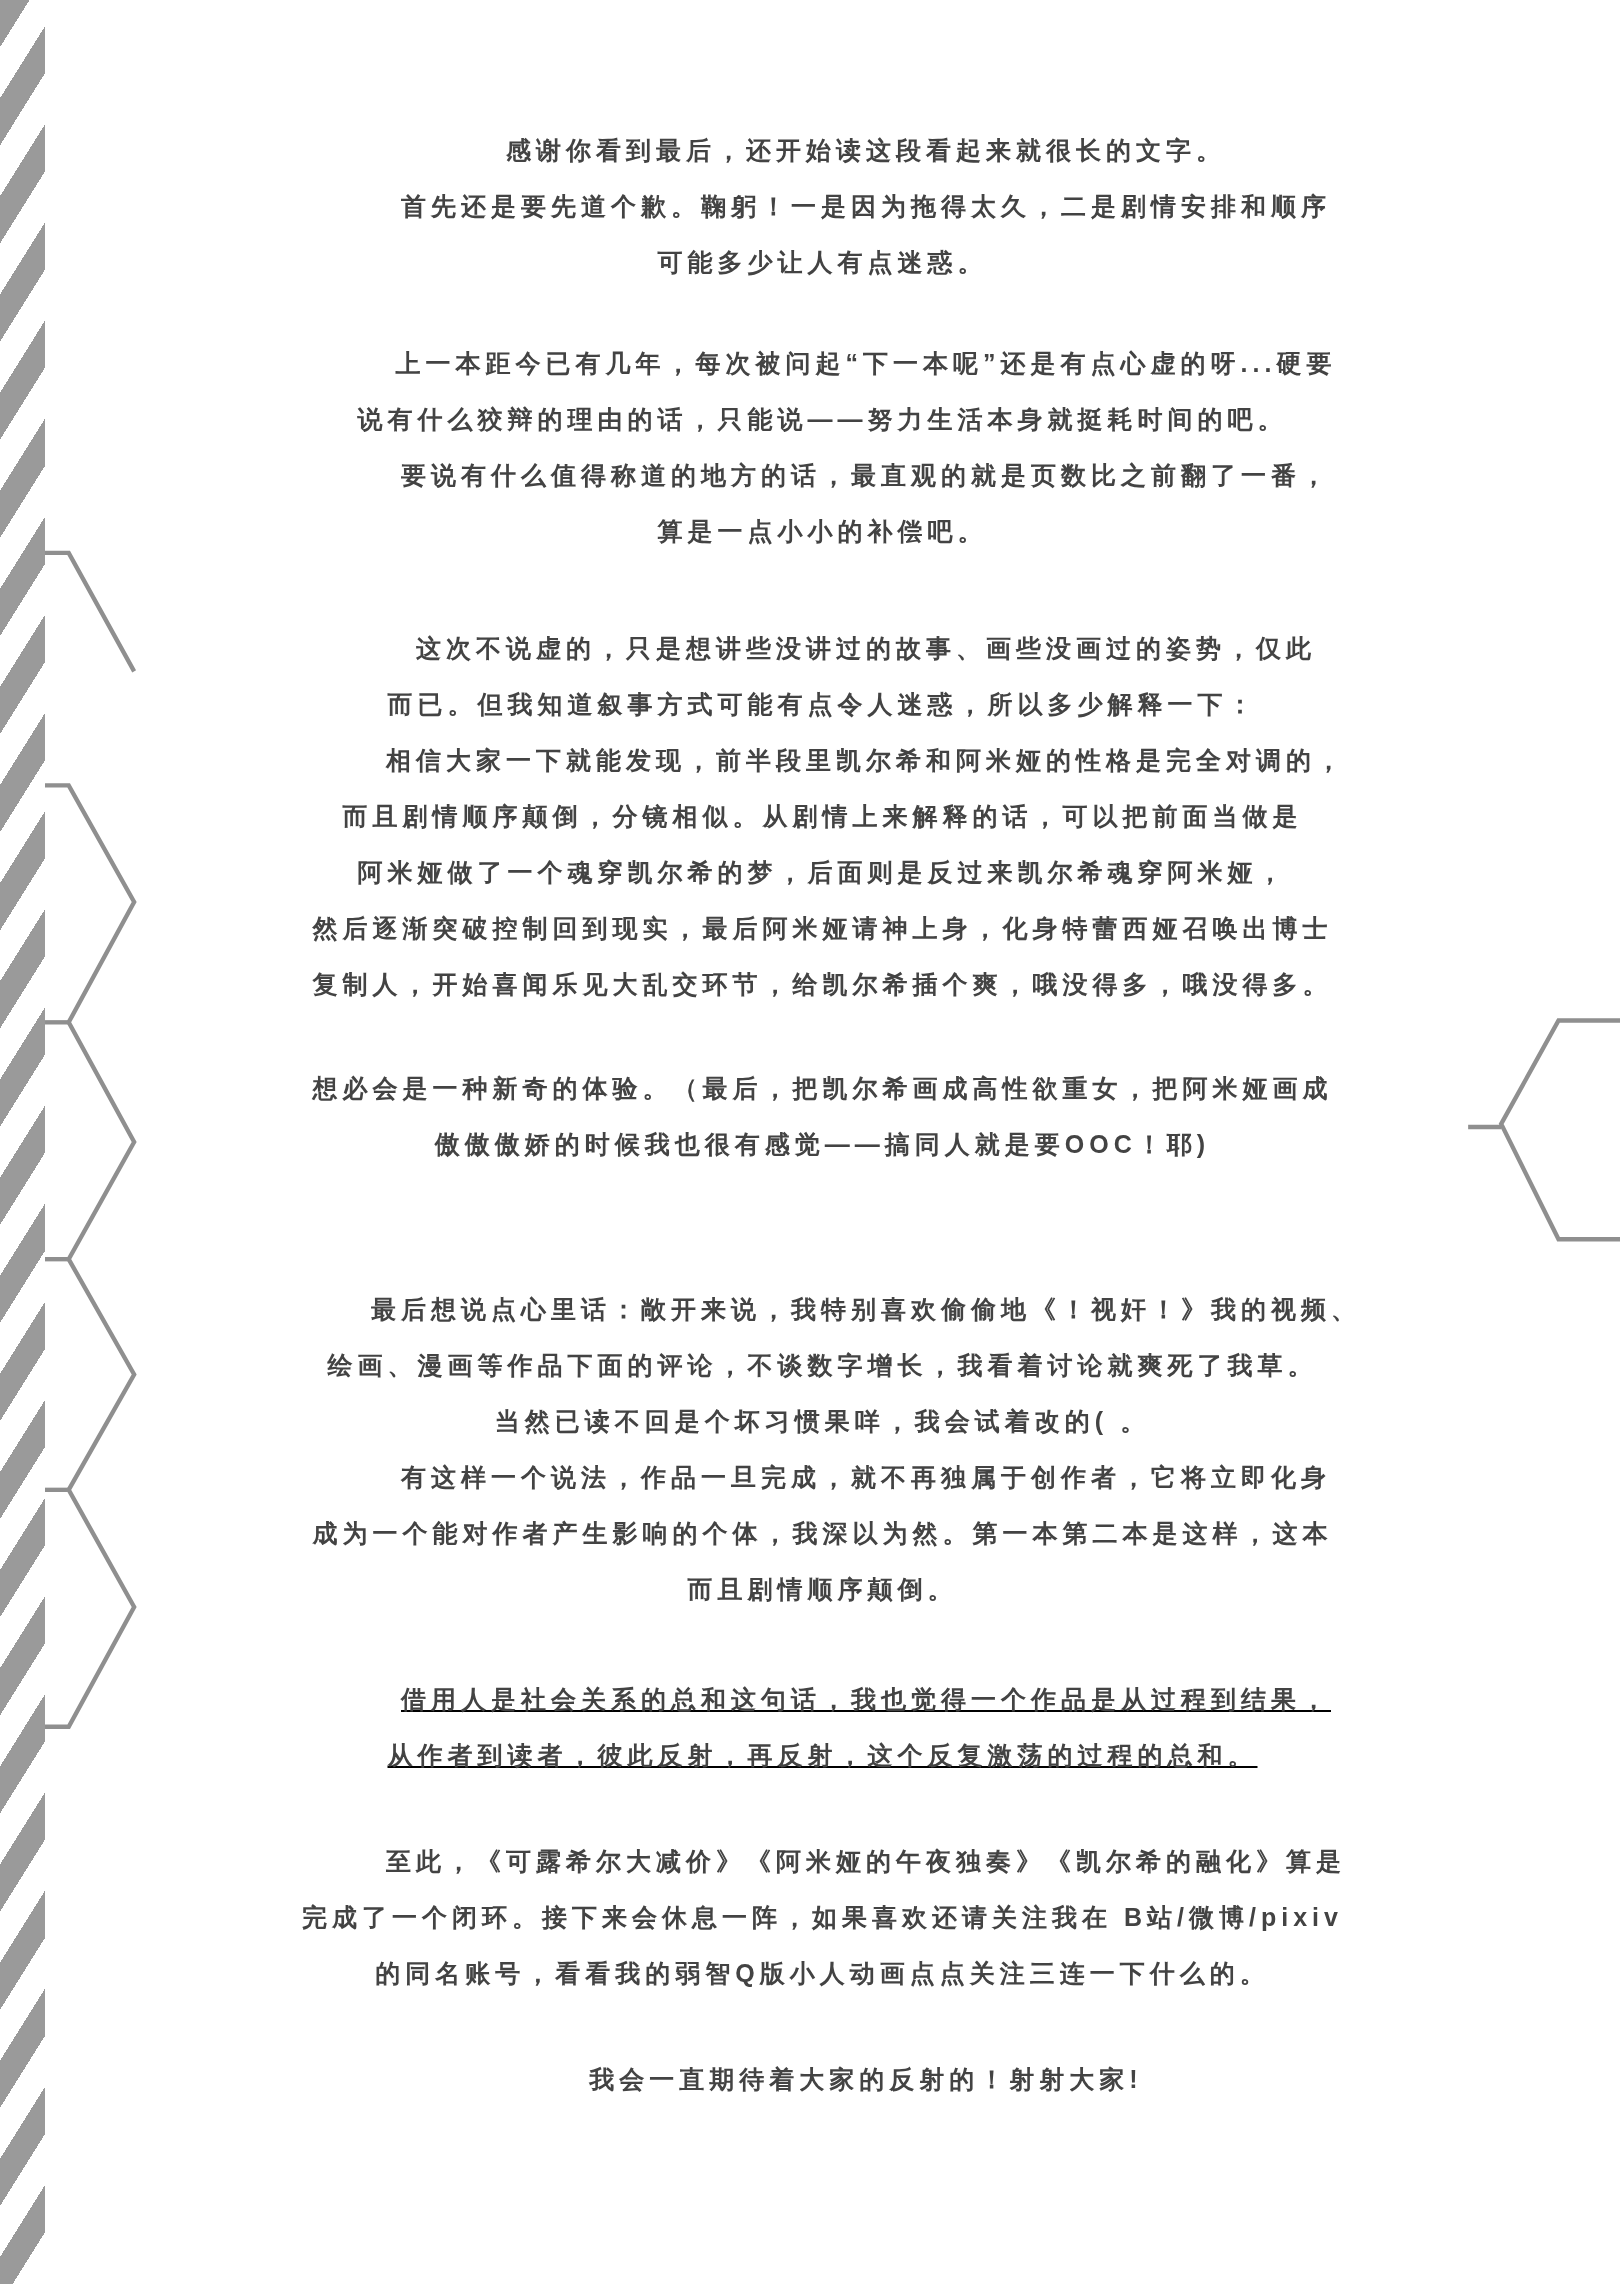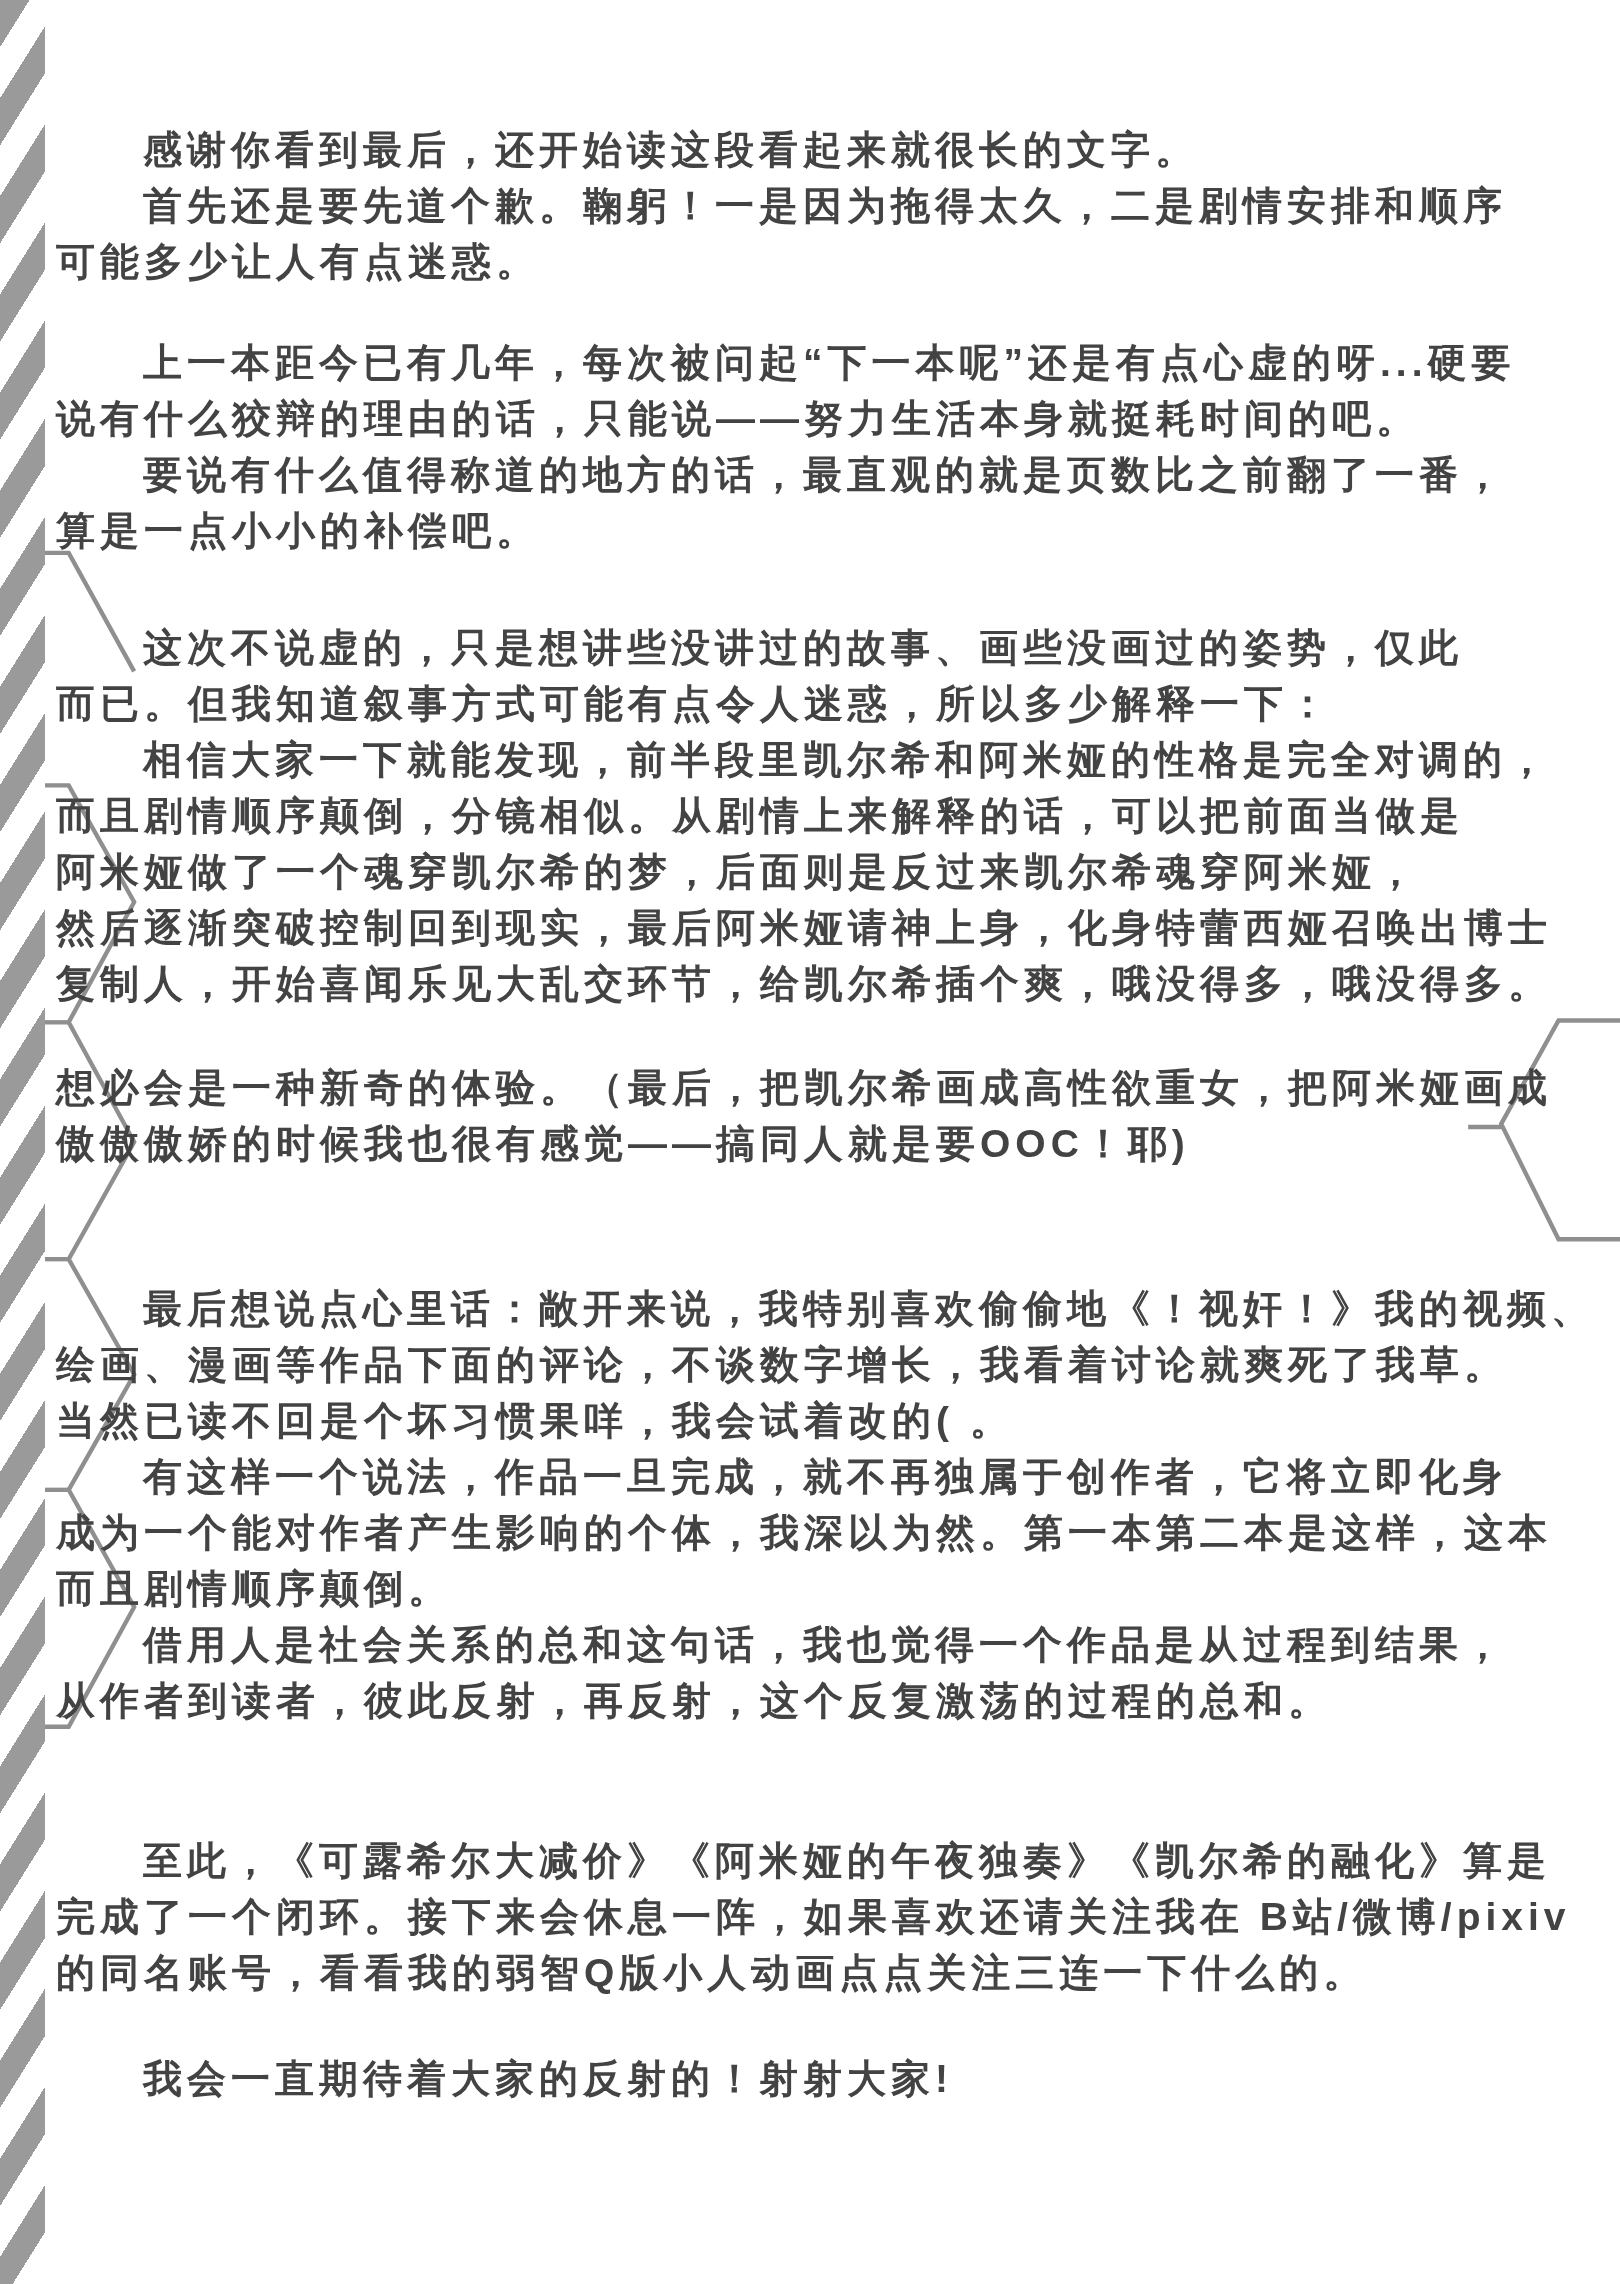--- a/index.html
+++ b/index.html
@@ -27,26 +27,27 @@
   .deco-svg path{
     fill:none;stroke:var(--line);stroke-width:7;stroke-linejoin:miter;
   }
   main{
     position:absolute;left:56px;top:0;width:1533px;height:2284px;
   }
   .block{
     position:absolute;left:0;width:100%;
   }
   .line{
-    font-size:39px;
+    font-size:25px;
     line-height:56px;
     font-weight:bold;
     color:var(--text);
     letter-spacing:5px;
     white-space:nowrap;
+    text-align:center;
   }
   .line.indent{ text-indent:87px; }
 </style>
 </head>
 <body>
 
 <div class="stripe-band"></div>
 
 <svg class="deco-svg" viewBox="0 0 2600 3664" xmlns="http://www.w3.org/2000/svg">
   <path d="M 72 887 H 110 L 215 1077"></path>
@@ -84,21 +85,21 @@
       <div class="line">傲傲傲娇的时候我也很有感觉——搞同人就是要OOC！耶)</div>
     </div>
     <div class="block" style="top: 1281px;">
       <div class="line indent">最后想说点心里话：敞开来说，我特别喜欢偷偷地《！视奸！》我的视频、</div>
       <div class="line">绘画、漫画等作品下面的评论，不谈数字增长，我看着讨论就爽死了我草。</div>
       <div class="line">当然已读不回是个坏习惯果咩，我会试着改的( 。</div>
       <div class="line indent">有这样一个说法，作品一旦完成，就不再独属于创作者，它将立即化身</div>
       <div class="line">成为一个能对作者产生影响的个体，我深以为然。第一本第二本是这样，这本</div>
       <div class="line">而且剧情顺序颠倒。</div>
     </div>
-    <div class="block" style="top: 1617px;">
+    <div class="block" style="top: 1671px; text-decoration: underline;">
       <div class="line indent">借用人是社会关系的总和这句话，我也觉得一个作品是从过程到结果，</div>
       <div class="line">从作者到读者，彼此反射，再反射，这个反复激荡的过程的总和。</div>
     </div>
     <div class="block" style="top: 1833px;">
       <div class="line indent">至此，《可露希尔大减价》《阿米娅的午夜独奏》《凯尔希的融化》算是</div>
       <div class="line">完成了一个闭环。接下来会休息一阵，如果喜欢还请关注我在 B站/微博/pixiv</div>
       <div class="line">的同名账号，看看我的弱智Q版小人动画点点关注三连一下什么的。</div>
     </div>
     <div class="block" style="top: 2051px;">
       <div class="line indent">我会一直期待着大家的反射的！射射大家!</div>

